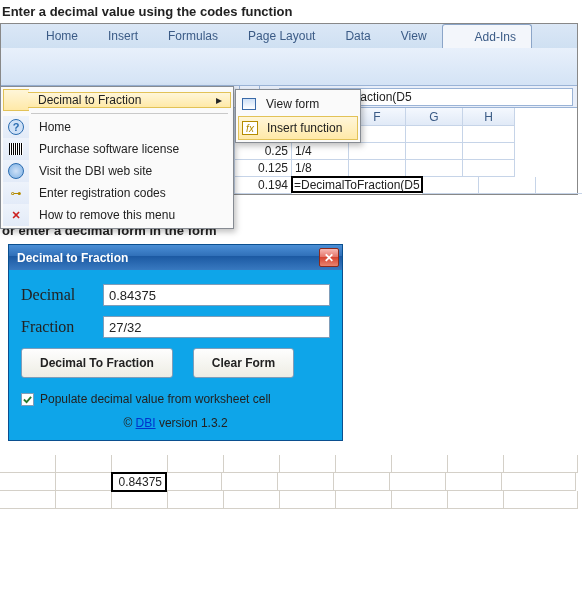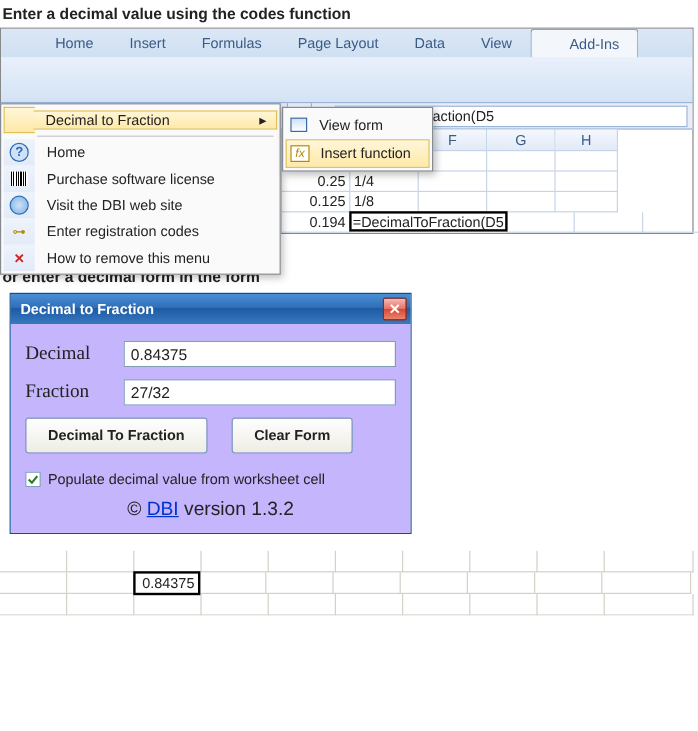--- a/index.html
+++ b/index.html
@@ -175,40 +175,40 @@
     color:#fff; font-weight:bold; font-size:12px;
   }
   .close-x {
     width:20px; height:19px;
     background: linear-gradient(#f7b9b4,#e57367 48%,#d74532 49%,#e9836f);
     border:1px solid #8b2a1c; border-radius:2px;
     display:flex;align-items:center;justify-content:center;
     color:#fff; font-weight:bold; font-size:12px;
   }
   .dlg-body {
-    background: #c4b5fd;
+    background: #0ea5e9;
     padding: 14px 12px 10px 12px;
   }
   .frow { display:flex; align-items:center; margin-bottom:10px; }
   .flabel { width:82px; font-family:"Times New Roman",serif; font-size:16px; color:#222; }
   .finput {
     flex:1; height:22px; border:1px solid #7f9db9; padding:0 5px; background:#fff;
     font-size:13px; display:flex; align-items:center;
   }
   .btnrow { display:flex; gap:20px; margin-top:10px; }
   .winbtn {
     height:30px; padding:0 18px; border:1px solid #7f9db9; border-radius:3px;
     background: linear-gradient(#fefefe,#eeede4);
     font-size:12px; font-weight:bold;
     display:flex; align-items:center; justify-content:center;
   }
   .chkrow { display:flex; align-items:center; gap:6px; margin-top:14px; font-size:12px;}
   .chkbox { width:13px;height:13px;border:1px solid #7f9db9;background:#fff;display:flex;align-items:center;justify-content:center;}
   .tick { width:9px;height:9px;}
-  .credit { text-align:center; font-size:16px; margin-top:10px; }
+  .credit { text-align:center; font-size:12px; margin-top:10px; }
   .credit a { color:#0033cc; text-decoration:underline; }
   
   .mini-grid { margin-top:14px; width:578px; }
   .mini-row { display:flex; height:18px; }
   .mini-cell { flex:0 0 56px; border-right:1px solid #d4d0c8; border-bottom:1px solid #d4d0c8; display:flex; align-items:center; justify-content:flex-end; padding:0 3px; font-size:12px;}
   .mini-cell.sel { border:2px solid #000; margin:-1px; z-index:2; background:#fff;}
   .overflow-vis { overflow:visible; white-space:nowrap; }
 </style>
 </head>
 <body>

